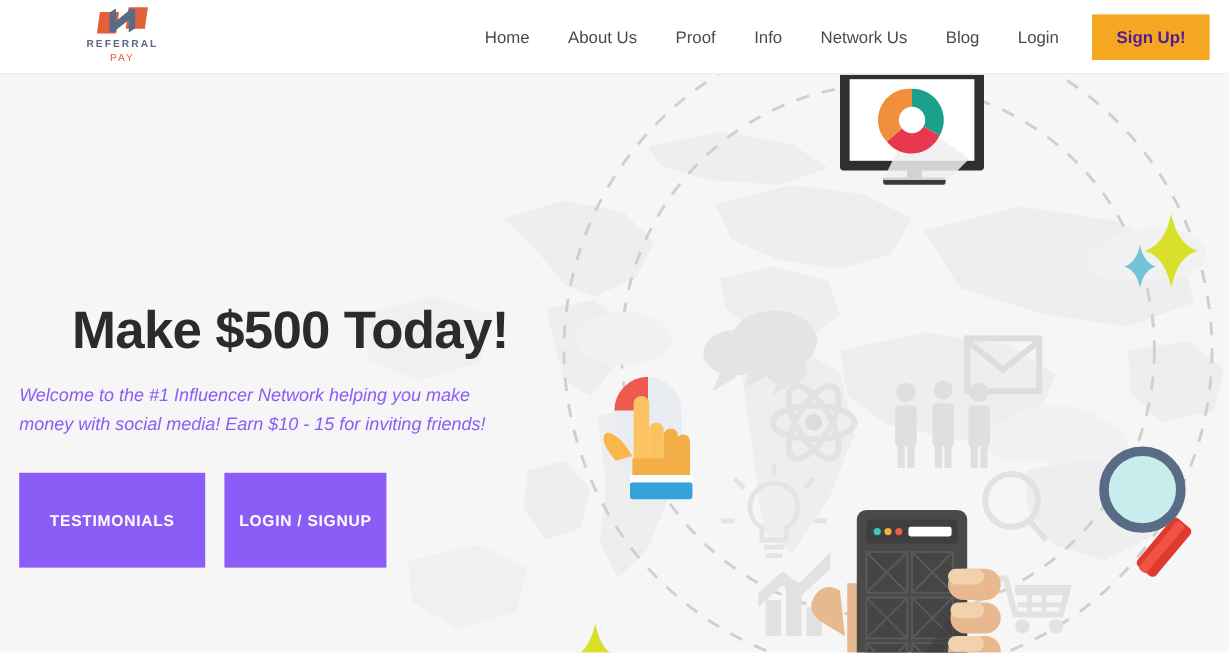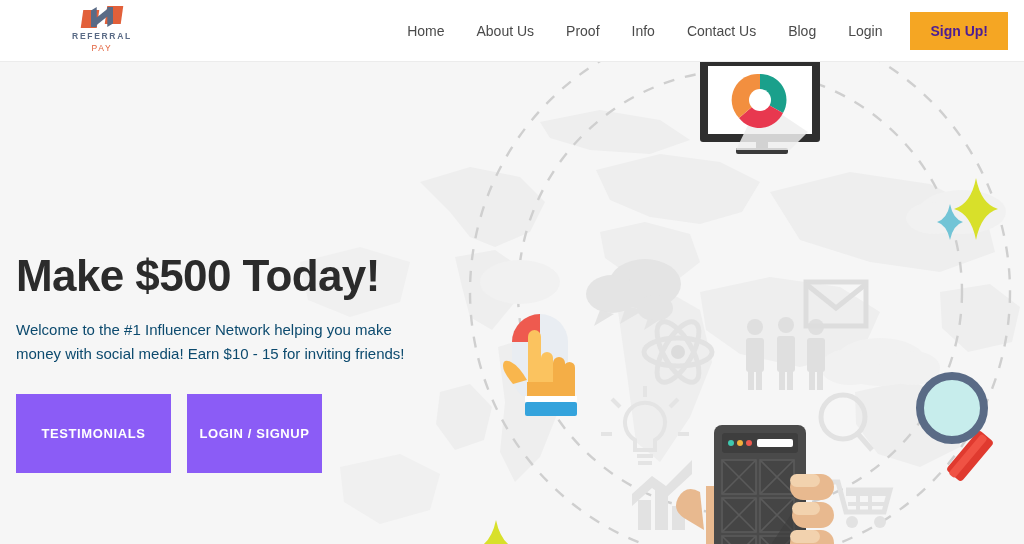--- a/index.html
+++ b/index.html
@@ -77,25 +77,25 @@
 
   
   .orbits { position: absolute; left: 430px; top: -80px; width: 620px; height: 620px; }
 
   .icon-layer { position: absolute; inset: 0; }
 
   
   .hero-copy { position: absolute; left: 16px; top: 190px; width: 430px; }
   .headline {
     font-size: 44px; font-weight: bold; color: #2b2b2b;
-    letter-spacing: -0.6px; line-height: 1.08;
+    letter-spacing: -0.6px; line-height: 1.08; margin-left: 44px;
   }
   .subtext {
-    margin-top: 18px; font-size: 15px; color: #0c4a6e;
-    line-height: 1.62; max-width: 400px;
+    margin-top: 18px; font-size: 15px; color: #8b5cf6;
+    line-height: 1.62; max-width: 400px; font-style: italic;
   }
   .cta-row { margin-top: 28px; display: flex; gap: 16px; }
   .cta {
     background: #8b5cf6; color: #ffffff; border: none;
     font-size: 13px; font-weight: bold; letter-spacing: 0.6px;
     padding: 32px 0; cursor: pointer; text-align: center;
   }
   .cta-testimonials { width: 155px; }
   .cta-login { width: 135px; }
 </style>
@@ -114,21 +114,21 @@
       </div>
       <div class="logo-word">REFERRAL</div>
       <div class="logo-sub">PAY</div>
     </div>
 
     <nav class="nav">
       <a href="#">Home</a>
       <a href="#">About Us</a>
       <a href="#">Proof</a>
       <a href="#">Info</a>
-      <a href="#">Contact Us</a>
+      <a href="#">Network Us</a>
       <a href="#">Blog</a>
       <a href="#">Login</a>
       <button class="signup-btn">Sign Up!</button>
     </nav>
   </div>
 
   <div class="hero">
 
     <svg class="worldmap" viewBox="0 0 1024 482">
       <g fill="#EEEEEE">

